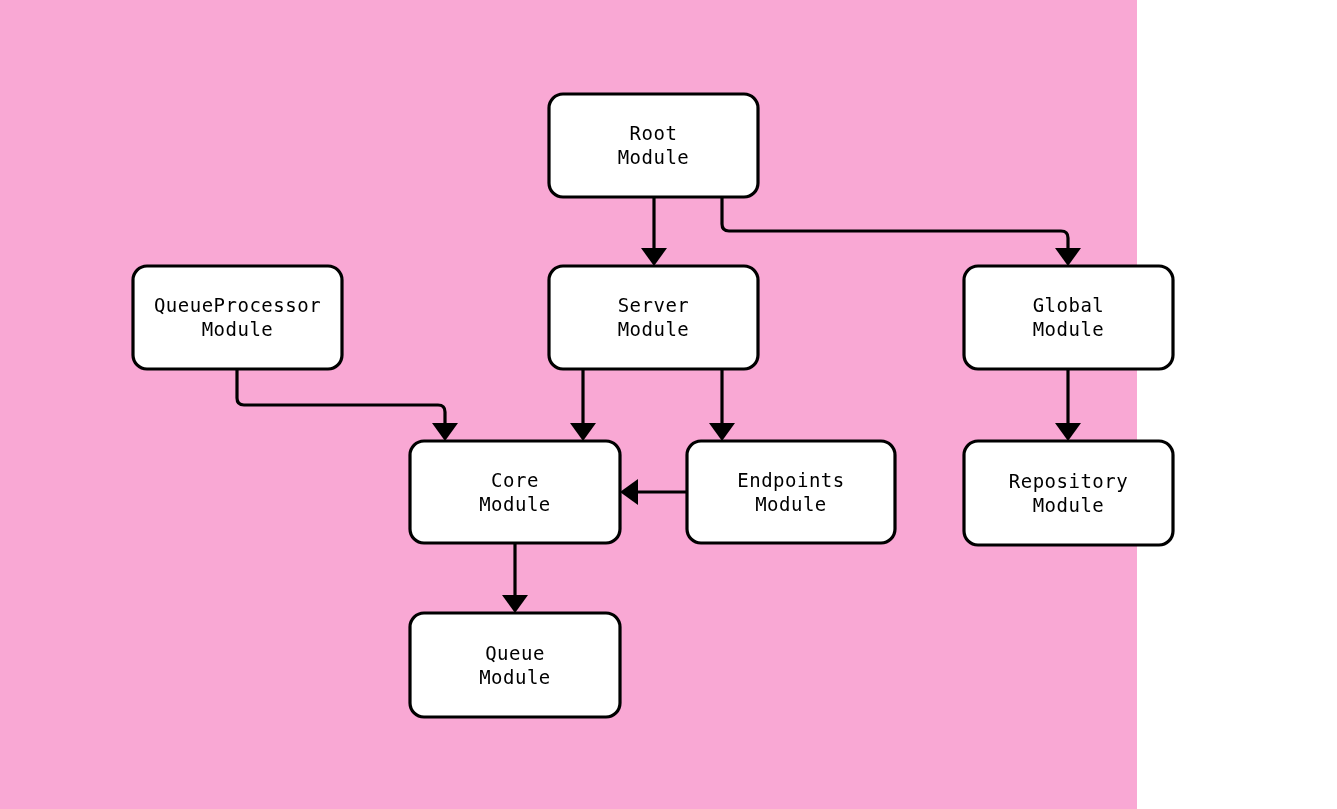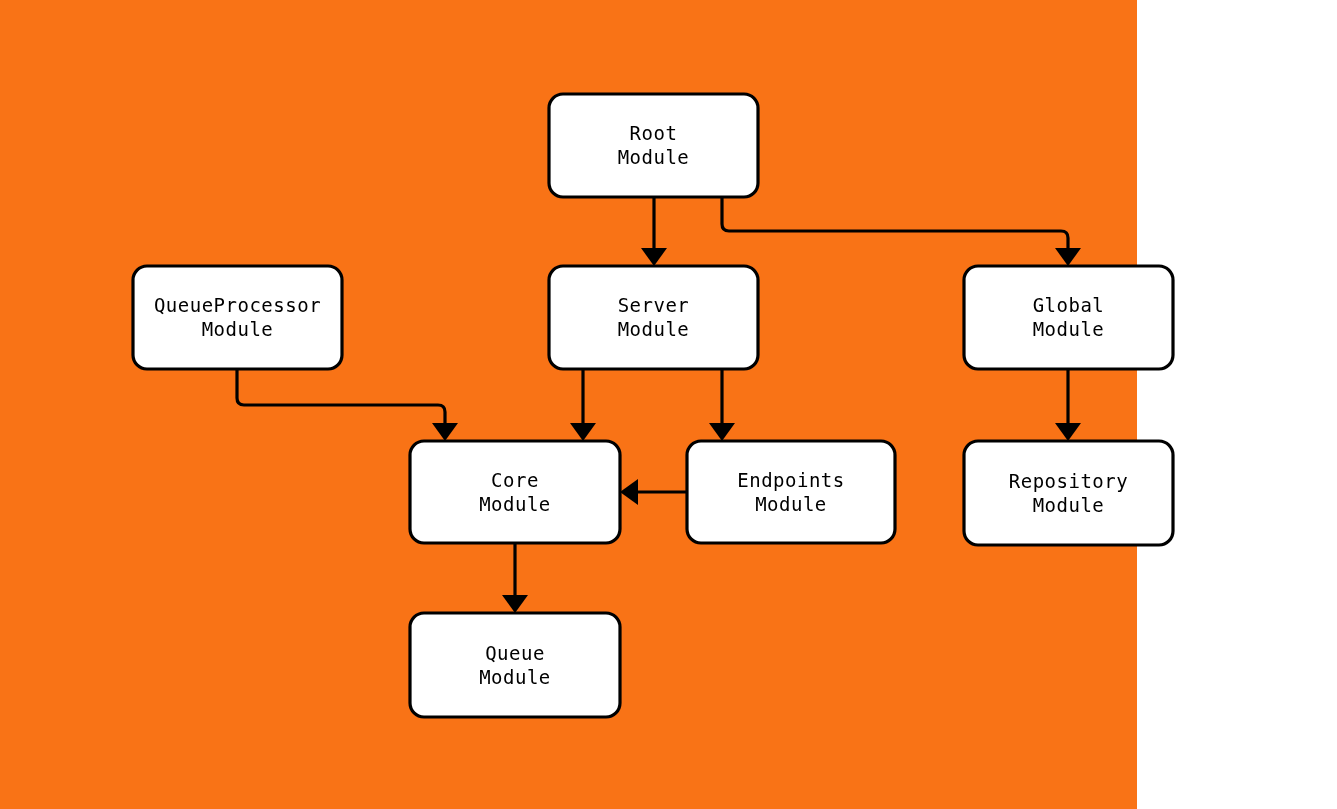--- a/index.html
+++ b/index.html
@@ -11,21 +11,21 @@
   body {
     width: 1337px;
     height: 809px;
     overflow: hidden;
     font-family: "DejaVu Sans Mono", "Liberation Mono", monospace;
   }
   #diagram-root {
     position: relative;
     width: 1137px;
     height: 809px;
-    background: #f97316;
+    background: #f9a8d4;
   }
   #diagram-svg {
     display: block;
     width: 1337px;
     height: 809px;
   }
   .node-box {
     fill: #ffffff;
     stroke: #000000;
     stroke-width: 3.2;

